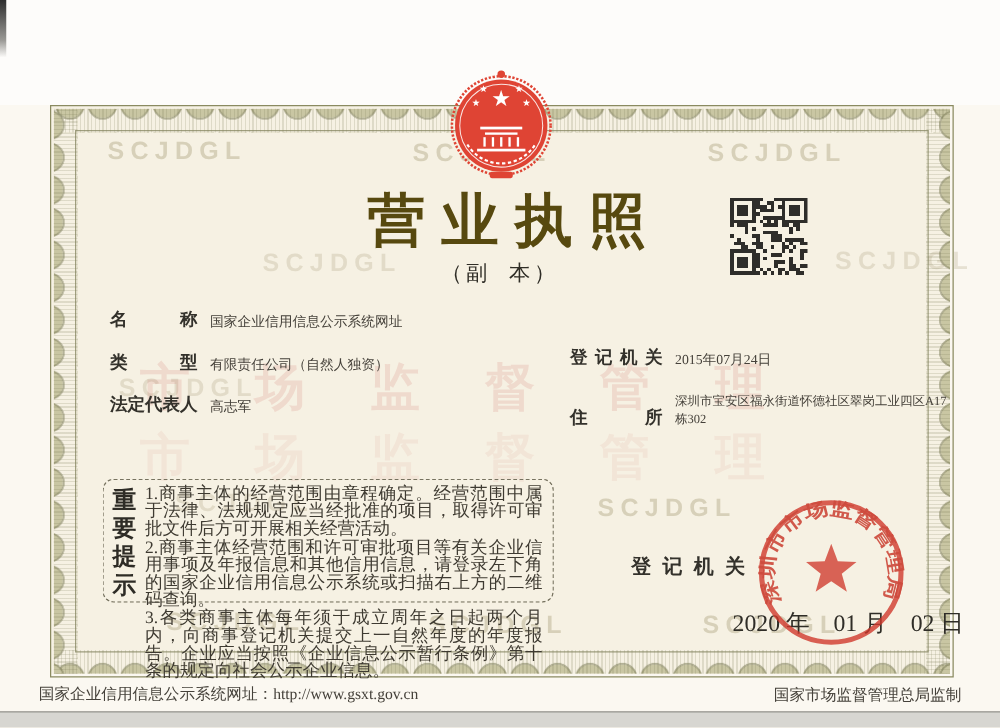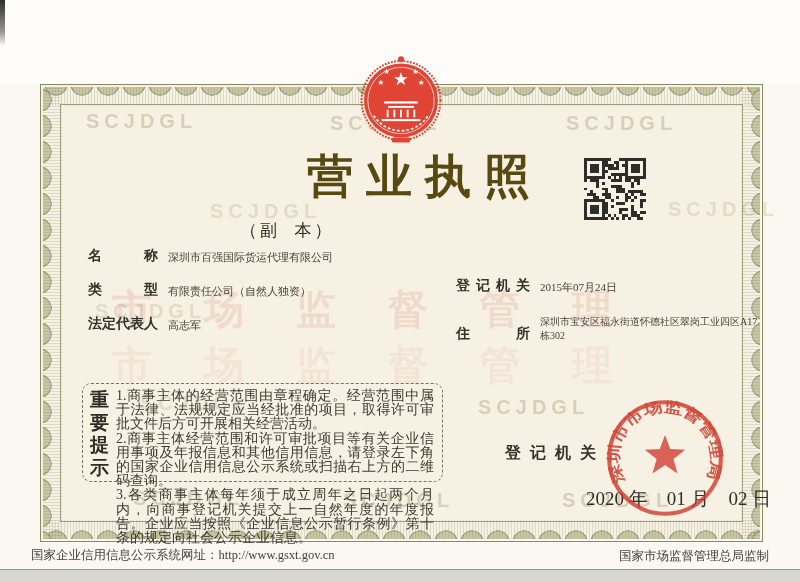--- a/index.html
+++ b/index.html
@@ -49,36 +49,36 @@
   .redwm{position:absolute;z-index:1;font-weight:bold;font-size:40px;letter-spacing:52px;
       color:rgba(201,90,78,.15);white-space:pre;font-family:"Liberation Serif",serif;}
   .redwm.f2{color:rgba(201,90,78,.08);}
   
   .layer{position:absolute;inset:0;z-index:2;}
   .emblem{position:absolute;left:359px;top:52px;width:84px;height:97px;z-index:3;}
   .credit{position:absolute;left:88px;top:156px;}
   .credit .lab{font-family:"Liberation Sans",sans-serif;font-weight:bold;font-size:13px;
       letter-spacing:5px;color:#3a372f;}
   .credit .code{margin-top:6px;font-size:14px;letter-spacing:1.2px;color:#423e35;}
-  .title{position:absolute;left:252px;top:146px;width:320px;text-align:center;
+  .title{position:absolute;left:239px;top:146px;width:320px;text-align:center;
       font-weight:bold;font-size:46px;letter-spacing:13px;padding-left:13px;color:#57490f;
       font-family:"Liberation Serif",serif;}
-  .subtitle{position:absolute;left:240px;top:219px;width:320px;
+  .subtitle{position:absolute;left:240px;top:207px;width:320px;text-align:center;
       font-size:17px;letter-spacing:3px;color:#2f2d26;white-space:pre;}
   .qr{position:absolute;left:584px;top:158px;width:62px;height:62px;}
   .qr svg{width:62px;height:62px;shape-rendering:crispEdges;}
   .frow{position:absolute;display:flex;align-items:flex-end;}
   .flabel{display:inline-block;width:70px;text-align:justify;text-align-last:justify;
       font-family:"Liberation Sans",sans-serif;font-weight:bold;font-size:14px;color:#33312b;}
   .flabel.w74{width:74px;}
   .fvalue{margin-left:10px;font-size:11px;color:#45413a;margin-top:2px;}
   .fvalue.wrap{width:219px;font-size:10px;line-height:14px;}
   .notice{position:absolute;left:82px;top:383px;width:361px;height:99px;box-sizing:border-box;
       border:1.6px dashed #76725f;border-radius:9px;display:flex;padding:5px 8px 4px 7px;}
-  .notice .side{width:20px;font-family:Liberation Mono, monospace;font-weight:bold;
+  .notice .side{width:20px;font-family:Liberation Serif, serif;font-weight:bold;
       font-size:19px;line-height:22.5px;word-break:break-all;color:#2e2c26;margin-top:1px;}
   .notice .body{flex:1;margin-left:6px;}
   .notice .body p{margin:0;font-size:14px;line-height:14.2px;text-align:justify;color:#3e3a31;}
   .regauth{position:absolute;left:505px;top:443px;font-family:"Liberation Sans",sans-serif;
       font-weight:bold;font-size:16px;letter-spacing:9px;color:#33312b;}
   .regdate{position:absolute;left:586px;top:486px;font-size:19px;color:#2f2d27;white-space:pre;z-index:2;}
   .seal{position:absolute;left:603px;top:396px;width:124px;height:124px;z-index:3;opacity:.9;}
   .footer{position:absolute;left:0;top:547px;width:800px;font-size:12.5px;color:#45413a;}
   .footer .fl{position:absolute;left:31px;top:0;}
   .footer .fr{position:absolute;right:31px;top:1px;}
@@ -361,21 +361,21 @@
           <rect x="11" y="20" width="1" height="1" fill="#2e2d2a"></rect>
           <rect x="13" y="20" width="1" height="1" fill="#2e2d2a"></rect>
           <rect x="15" y="20" width="1" height="1" fill="#2e2d2a"></rect>
           <rect x="18" y="20" width="1" height="1" fill="#2e2d2a"></rect>
           <rect x="19" y="20" width="1" height="1" fill="#2e2d2a"></rect>
         </svg>
     </div>
 
     <div class="frow" style="left:88px;top:247px">
       <span class="flabel">名称</span>
-      <span class="fvalue">深圳市百强国际货运代理有限公司</span>
+      <span class="fvalue">国家企业信用信息公示系统网址</span>
     </div>
     <div class="frow" style="left:88px;top:281px">
       <span class="flabel">类型</span>
       <span class="fvalue">有限责任公司（自然人独资）</span>
     </div>
     <div class="frow" style="left:88px;top:315px">
       <span class="flabel">法定代表人</span>
       <span class="fvalue">高志军</span>
     </div>
 

